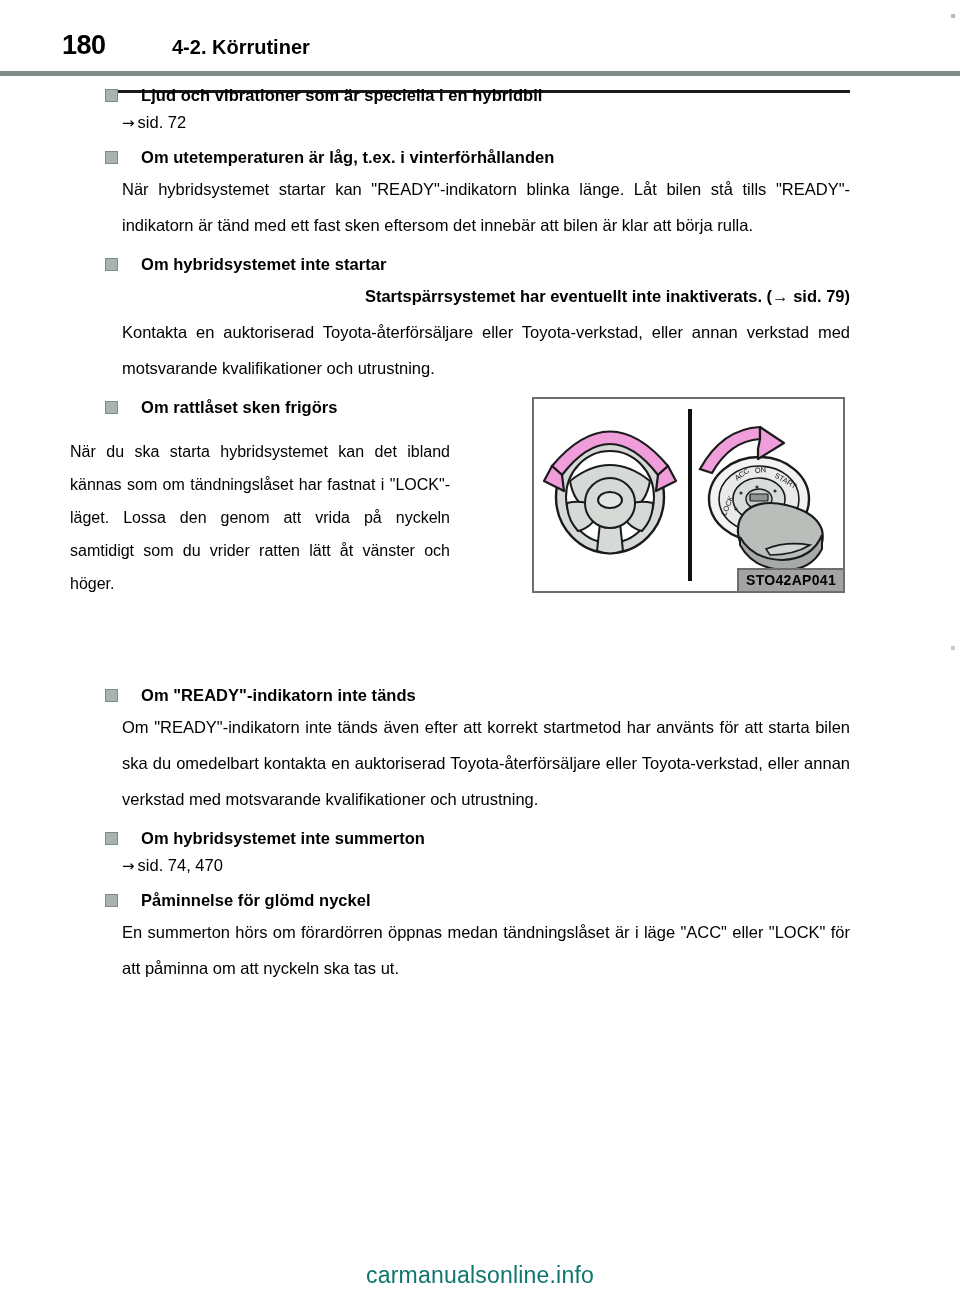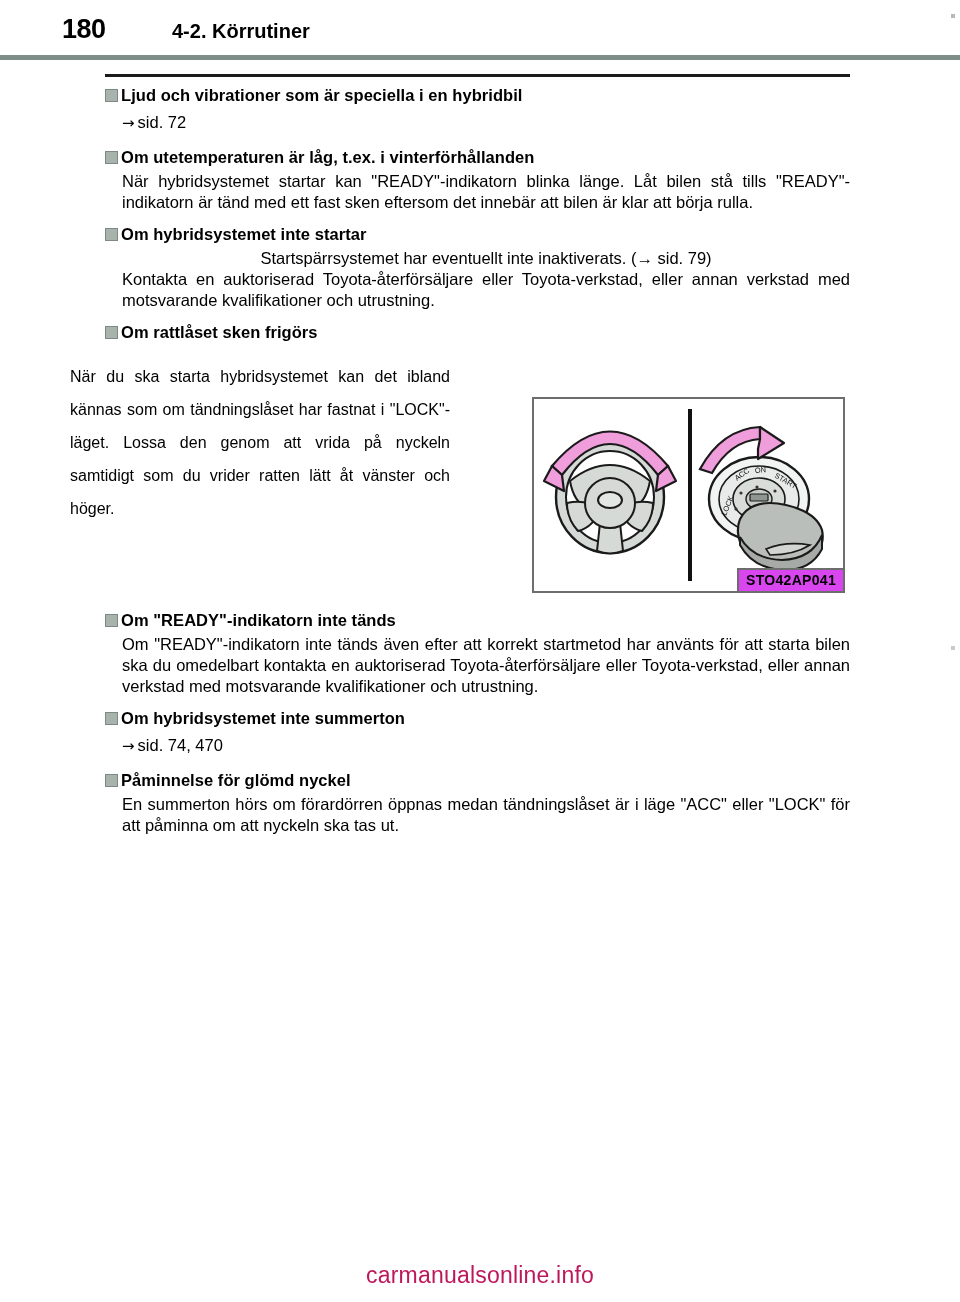--- a/index.html
+++ b/index.html
@@ -12,21 +12,21 @@
     height: 1302px;
     position: relative;
     font-family: "Liberation Sans", sans-serif;
     color: #000000;
     overflow: hidden;
   }
 
   
   #page-header {
     position: absolute;
-    left: 0; top: 0;
+    left: 0; top: 16px;
     width: 960px;
     height: 58px;
   }
   #page-number {
     position: absolute;
     left: 62px;
     top: 14px;
     font-size: 27px;
     font-weight: bold;
     letter-spacing: -0.5px;
@@ -60,21 +60,21 @@
     position: absolute;
     left: 0;
     top: 84px;
     width: 960px;
   }
   .section {
     position: relative;
   }
   .sec-head {
     position: relative;
-    padding-left: 16px;
+    padding-left: 36px;
     font-size: 16.5px;
     font-weight: bold;
     line-height: 23px;
     margin-left: 105px;
     margin-bottom: 2px;
     letter-spacing: 0.05px;
   }
   .bullet-sq {
     position: absolute;
     left: 0;
@@ -82,25 +82,25 @@
     width: 13px;
     height: 13px;
     background: #a9b3ad;
     border: 1px solid #7d8a84;
     box-sizing: border-box;
   }
   .sec-body {
     margin-left: 122px;
     margin-right: 110px;
     font-size: 16.5px;
-    line-height: 21px;
+    line-height: 36px;
     text-align: justify;
     text-justify: inter-word;
   }
-  .sec-body.noj { text-align: center; }
+  .sec-body.noj { text-align: right; font-weight: bold; }
   .sec-body p { margin: 0; }
 
   .ref {
     margin-left: 122px;
     font-size: 16.5px;
     line-height: 26px;
   }
   .arrow-glyph {
     font-family: "DejaVu Sans", sans-serif;
     font-size: 15px;
@@ -128,38 +128,38 @@
     height: 196px;
     border: 2px solid #6d6d6d;
     background: #ffffff;
     box-sizing: border-box;
   }
   #figure-code {
     position: absolute;
     right: -2px;
     bottom: -2px;
     border: 2px solid #6d6d6d;
-    background: #d946ef;
+    background: #a3a3a3;
     font-size: 14px;
     font-weight: bold;
     padding: 2px 7px 3px 7px;
     letter-spacing: 0.3px;
     box-sizing: border-box;
   }
   #figure-svg { display: block; }
 
   
   #footer-watermark {
     position: absolute;
     left: 0;
     top: 1262px;
     width: 960px;
     text-align: center;
     font-size: 23px;
-    color: #be185d;
+    color: #0f766e;
     letter-spacing: 0.2px;
   }
   #edge-mark-top {
     position: absolute;
     left: 951px;
     top: 14px;
     width: 4px;
     height: 4px;
     background: #b9b9b9;
   }

